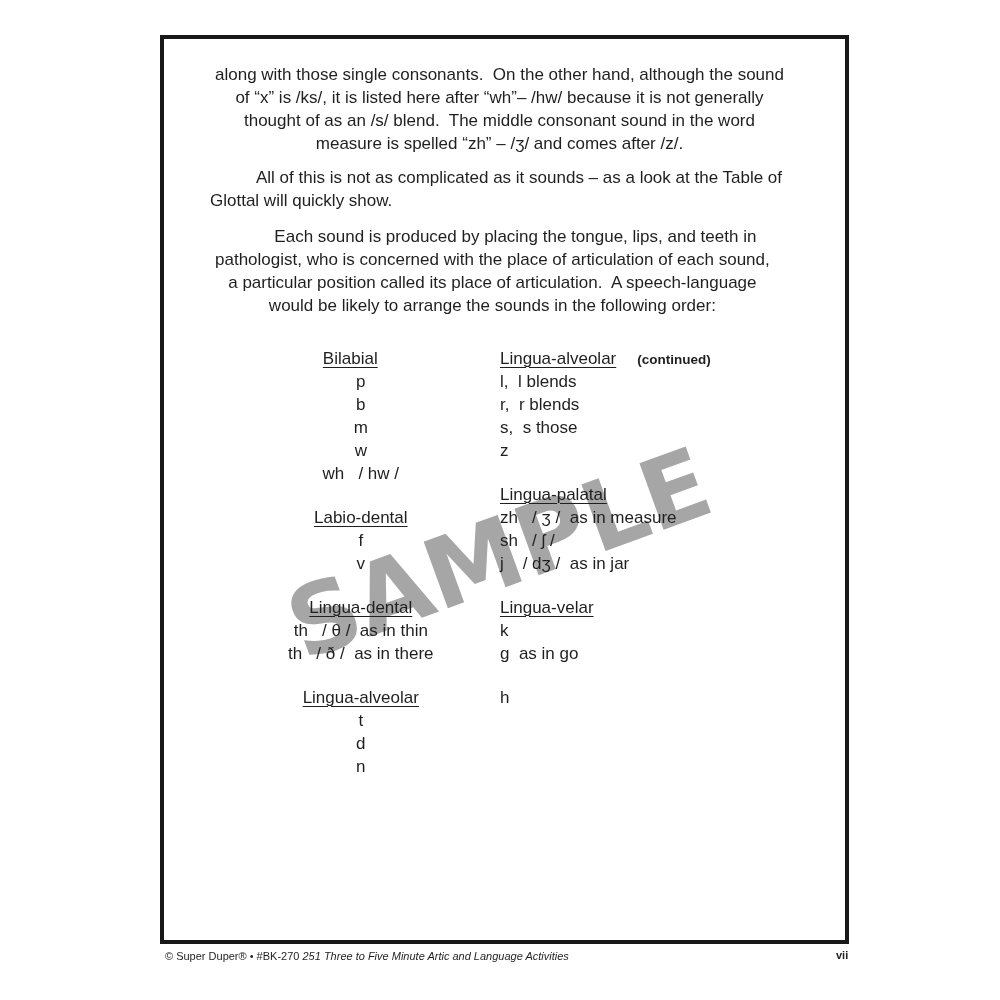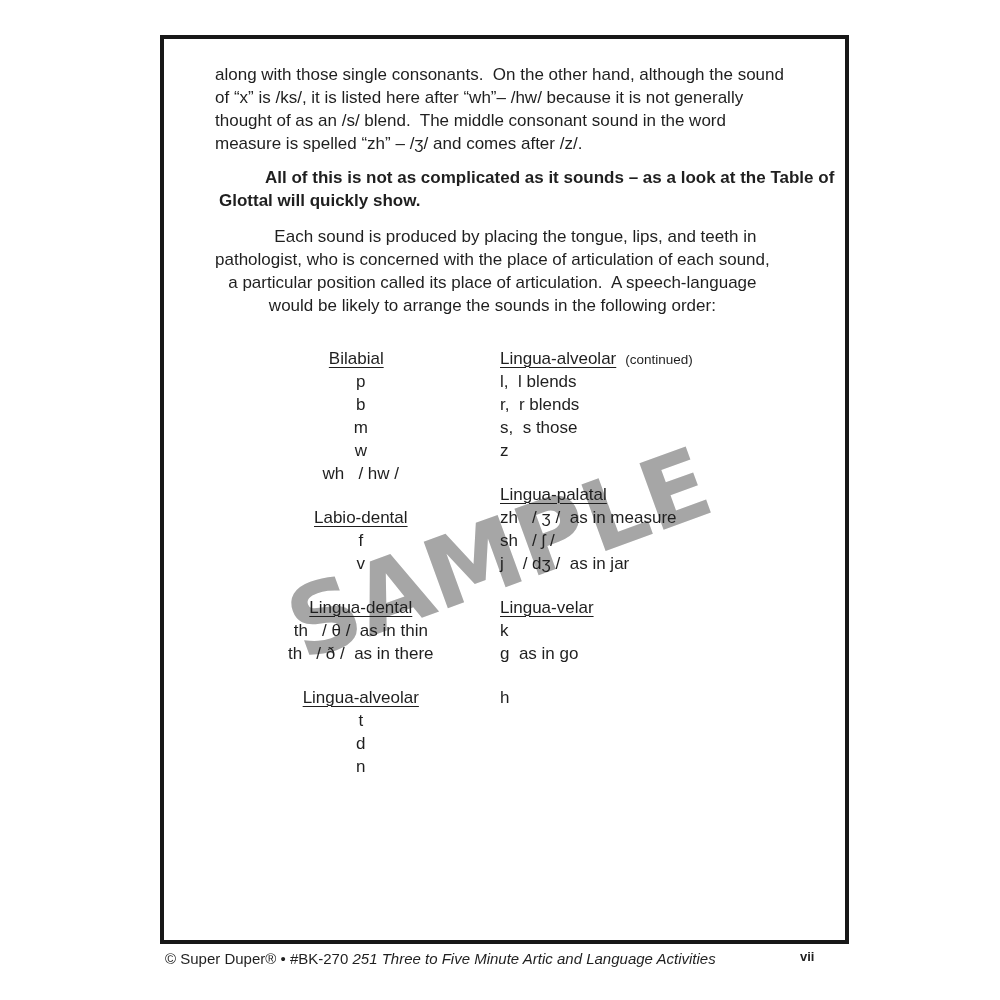--- a/index.html
+++ b/index.html
@@ -11,49 +11,49 @@
   .sheet{position:absolute;inset:0;}
   .frame{
     position:absolute;left:160px;top:35px;width:681px;height:901px;
     border:4px solid #181818;background:#ffffff;
   }
   .layer{position:absolute;z-index:2;}
   .line{white-space:pre;font-size:17px;height:23px;line-height:23px;}
   .indent{padding-left:46px;}
   .ul{text-underline-offset:2px;text-decoration-thickness:1.3px;}
   .hd{text-decoration:underline;text-underline-offset:3px;text-decoration-thickness:1.3px;}
-  .note{font-size:13.5px;margin-left:9px;}
+  .note{font-size:13.5px;margin-left:21px;font-weight:bold;}
   .section{margin-bottom:21px;}
   .watermark{
     position:absolute;left:499px;top:554px;z-index:1;
     transform:translate(-50%,-50%) rotate(-20deg);
     font-family:"DejaVu Sans",sans-serif;font-weight:bold;
     font-size:97px;letter-spacing:0px;color:#a6a6a6;white-space:nowrap;
   }
-  .footer{position:absolute;left:165px;top:950px;font-size:15px;white-space:pre;z-index:2;}
+  .footer{position:absolute;left:165px;top:950px;font-size:11px;white-space:pre;z-index:2;}
   .footer .italic{font-style:italic;}
-  .pagenum{position:absolute;left:800px;top:949px;font-size:13px;font-weight:bold;z-index:2;}
+  .pagenum{position:absolute;left:836px;top:949px;font-size:11px;font-weight:bold;z-index:2;}
 </style>
 </head>
 <body>
 
 <div class="sheet">
 
   <div class="frame"></div>
 
   <div class="watermark">SAMPLE</div>
 
-  <div class="layer" style="left:215px;top:63px;">
+  <div class="layer" style="left:215px;top:63px;text-align:center;">
     <div class="line"><span>along with those single consonants.  On the other hand, although the sound</span><span class="ul"></span><span></span></div>
     <div class="line"><span>of “x” is /ks/, it is listed here after “wh”– /hw/ because it is not generally</span><span class="ul"></span><span></span></div>
     <div class="line"><span>thought of as an /s/ blend.  The middle consonant sound in the word</span><span class="ul"></span><span></span></div>
     <div class="line"><span></span><span class="ul">measure</span><span> is spelled “zh” – /ʒ/ and comes after /z/.</span></div>
   </div>
 
-  <div class="layer" style="left:219px;top:166px;font-weight:bold;">
+  <div class="layer" style="left:210px;top:166px;">
     <div class="line indent"><span>All of this is not as complicated as it sounds – as a look at the Table of</span></div>
     <div class="line"><span>Glottal will quickly show.</span></div>
   </div>
 
   <div class="layer" style="left:215px;top:225px;text-align:center;">
     <div class="line indent"><span>Each sound is produced by placing the tongue, lips, and teeth in</span></div>
     <div class="line"><span>pathologist, who is concerned with the place of articulation of each sound,</span></div>
     <div class="line"><span>a particular position called its place of articulation.  A speech-language</span></div>
     <div class="line"><span>would be likely to arrange the sounds in the following order:</span></div>
   </div>

